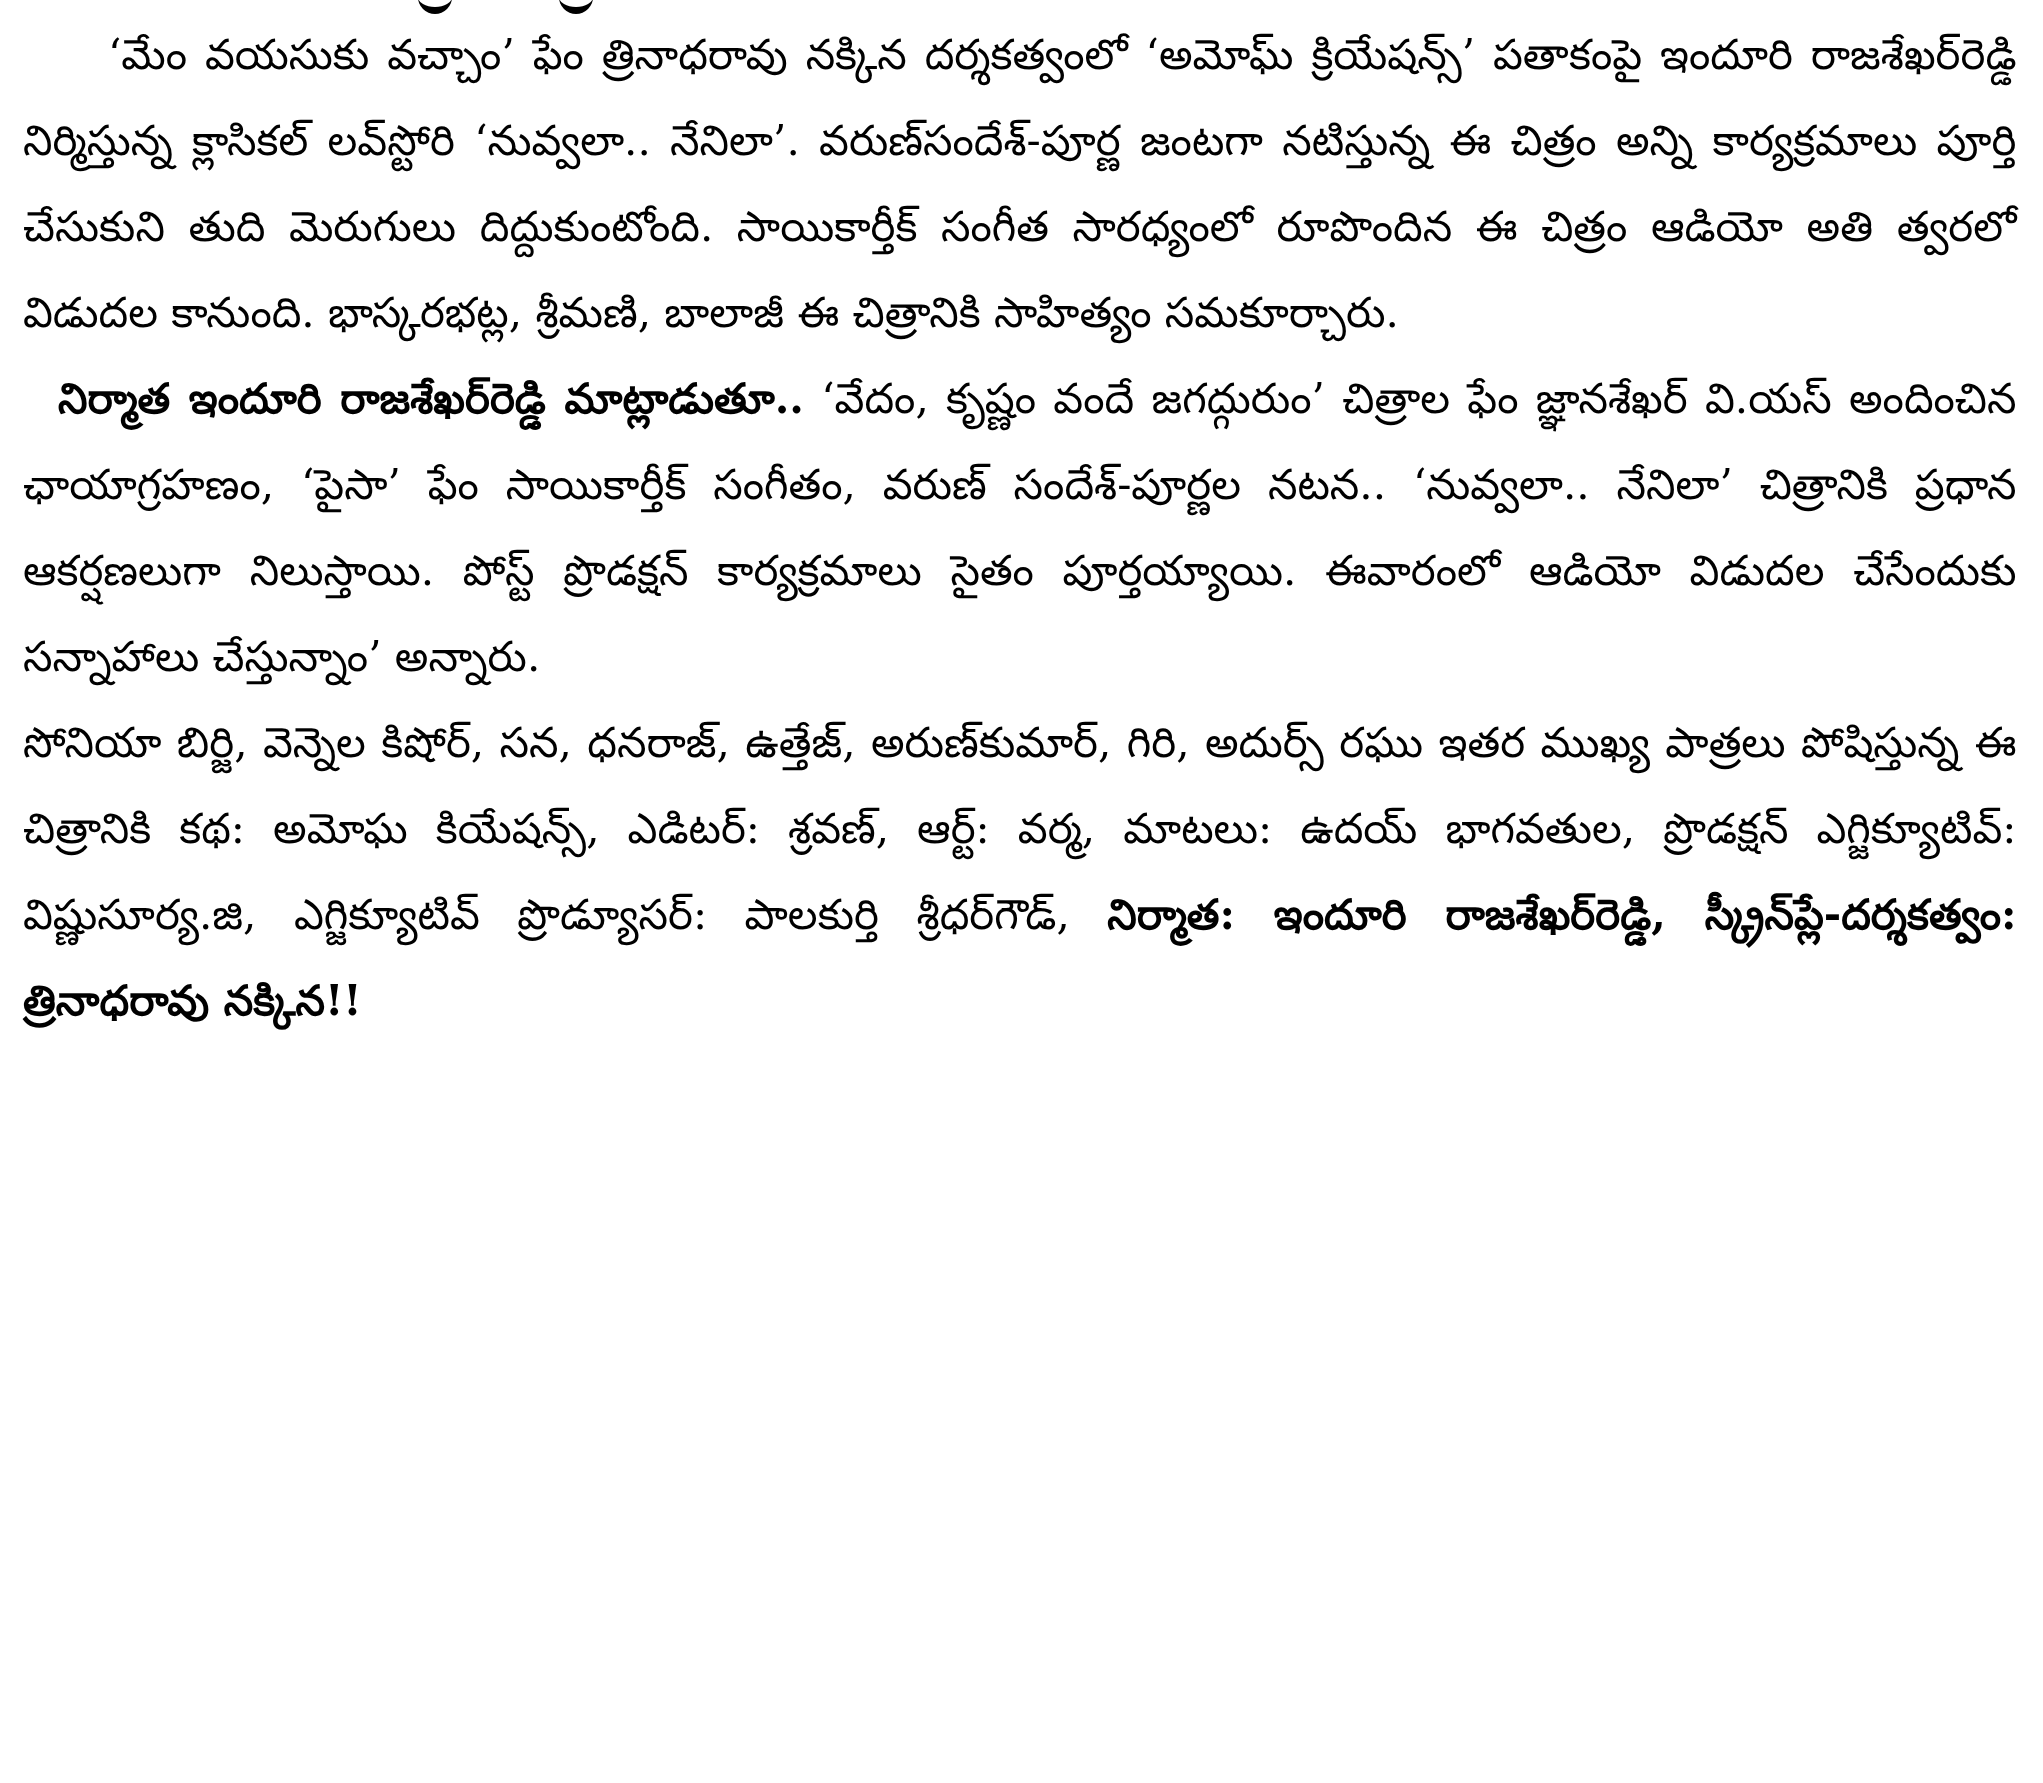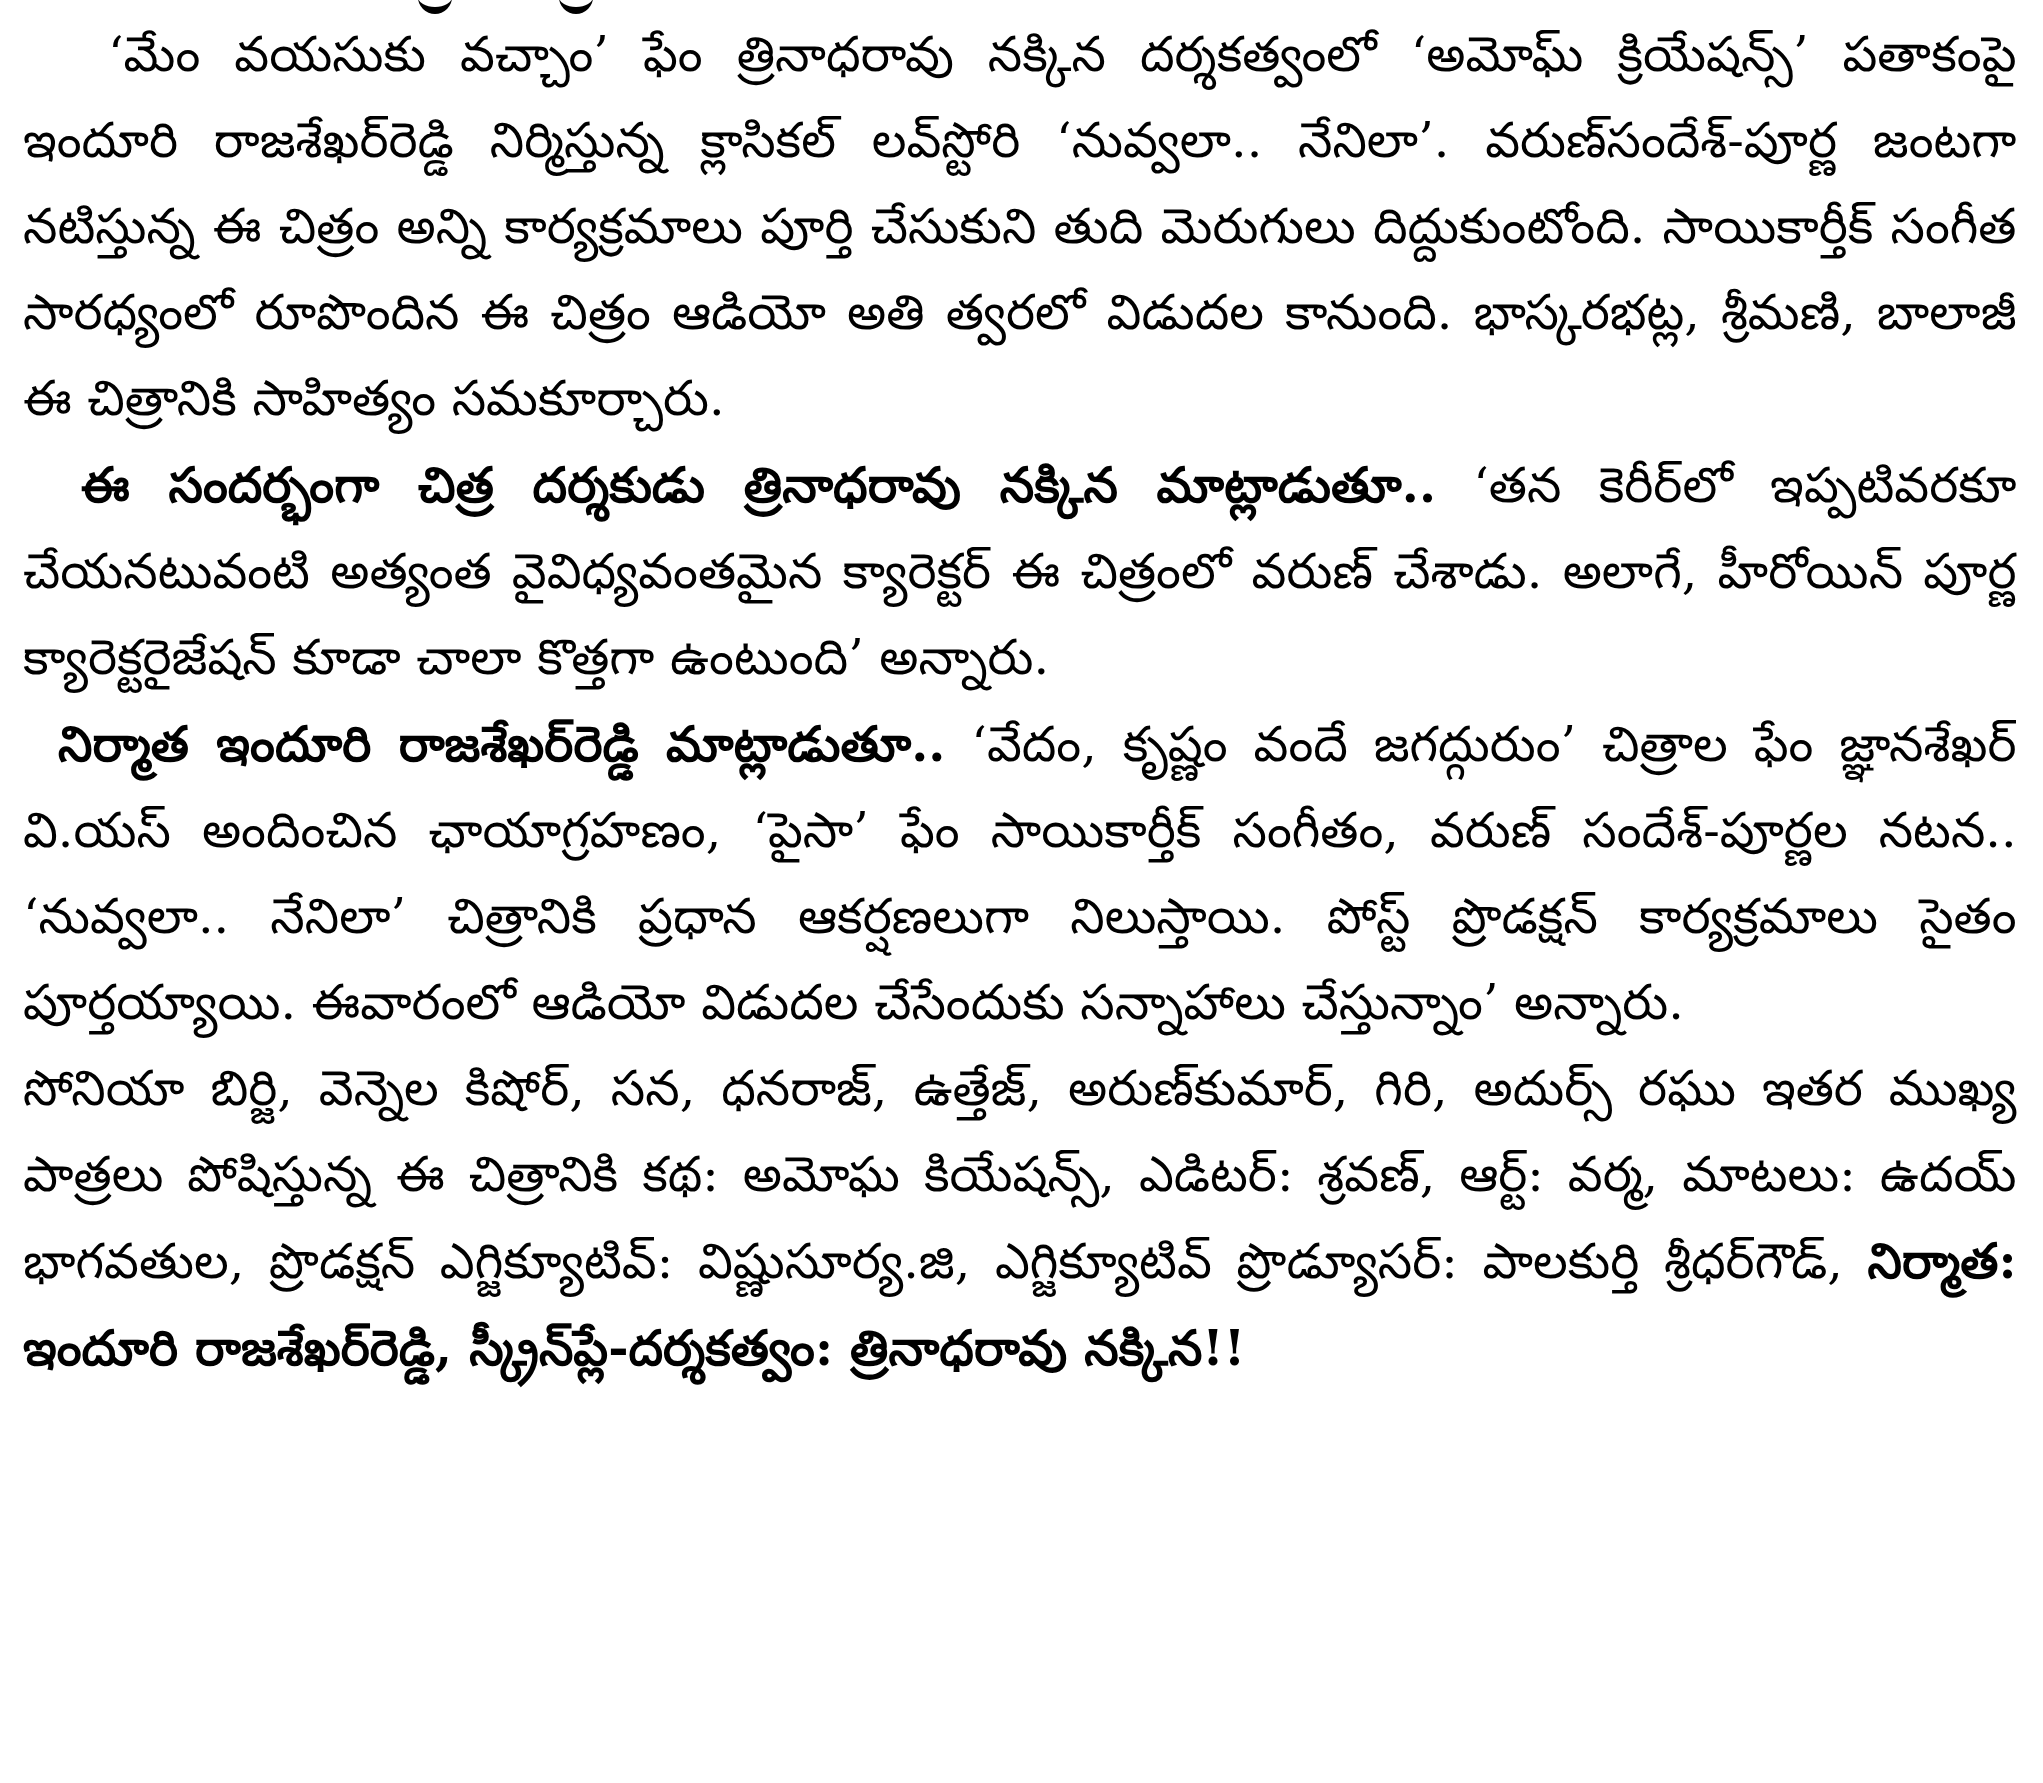--- a/index.html
+++ b/index.html
@@ -9,21 +9,21 @@
   }
   .page {
     position: relative;
     width: 2043px;
     height: 1784px;
     background: #ffffff;
     overflow: hidden;
     box-sizing: border-box;
     padding: 12.4px 26.5px 0 23px;
     font-family: "DejaVu Serif", "Liberation Serif", serif;
-    font-size: 49px;
+    font-size: 42px;
     line-height: 86px;
     color: #000000;
     text-align: justify;
   }
   .para {
     margin: 0;
   }
   .indent-lg { text-indent: 85px; }
   .indent-md { text-indent: 58px; }
   .indent-sm { text-indent: 35px; }
@@ -54,20 +54,19 @@
 
 <div class="page">
 
   <div class="top-fragments">
     <span class="frag frag-1"></span>
     <span class="frag frag-2"></span>
   </div>
 
   <p class="para indent-lg"><span>‘మేం వయసుకు వచ్చాం’ ఫేం త్రినాధరావు నక్కిన దర్శకత్వంలో ‘అమోఘ్ క్రియేషన్స్’ పతాకంపై ఇందూరి రాజశేఖర్‌రెడ్డి నిర్మిస్తున్న క్లాసికల్ లవ్‌స్టోరి ‘నువ్వలా.. నేనిలా’. వరుణ్‌సందేశ్-పూర్ణ జంటగా నటిస్తున్న ఈ చిత్రం అన్ని కార్యక్రమాలు పూర్తి చేసుకుని తుది మెరుగులు దిద్దుకుంటోంది. సాయికార్తీక్ సంగీత సారధ్యంలో రూపొందిన ఈ చిత్రం ఆడియో అతి త్వరలో విడుదల కానుంది. భాస్కరభట్ల, శ్రీమణి, బాలాజీ ఈ చిత్రానికి సాహిత్యం సమకూర్చారు.</span></p>
 
-  <p class="para indent-md"><span class="bold-seg">ఈ సందర్భంగా చిత్ర దర్శకుడు త్రినాధరావు నక్కిన మాట్లాడుతూ..</span><span> ‘తన కెరీర్‌లో ఇప్పటివరకూ చేయనటువంటి అత్యంత వైవిధ్యవంతమైన క్యారెక్టర్ ఈ చిత్రంలో వరుణ్ చేశాడు. అలాగే, హీరోయిన్ పూర్ణ క్యారెక్టరైజేషన్ కూడా చాలా కొత్తగా ఉంటుంది’ అన్నారు.</span></p>
 
   <p class="para indent-sm"><span class="bold-seg">నిర్మాత ఇందూరి రాజశేఖర్‌రెడ్డి మాట్లాడుతూ..</span><span> ‘వేదం, కృష్ణం వందే జగద్గురుం’ చిత్రాల ఫేం జ్ఞానశేఖర్ వి.యస్ అందించిన ఛాయాగ్రహణం, ‘పైసా’ ఫేం సాయికార్తీక్ సంగీతం, వరుణ్ సందేశ్-పూర్ణల నటన.. ‘నువ్వలా.. నేనిలా’ చిత్రానికి ప్రధాన ఆకర్షణలుగా నిలుస్తాయి. పోస్ట్ ప్రొడక్షన్ కార్యక్రమాలు సైతం పూర్తయ్యాయి. ఈవారంలో ఆడియో విడుదల చేసేందుకు సన్నాహాలు చేస్తున్నాం’ అన్నారు.</span></p>
 
   <p class="para indent-none"><span>సోనియా బిర్జి, వెన్నెల కిషోర్, సన, ధనరాజ్, ఉత్తేజ్, అరుణ్‌కుమార్, గిరి, అదుర్స్ రఘు ఇతర ముఖ్య పాత్రలు పోషిస్తున్న ఈ చిత్రానికి కథ: అమోఘ కియేషన్స్, ఎడిటర్: శ్రవణ్, ఆర్ట్: వర్మ, మాటలు: ఉదయ్ భాగవతుల, ప్రొడక్షన్ ఎగ్జిక్యూటివ్: విష్ణుసూర్య.జి, ఎగ్జిక్యూటివ్ ప్రొడ్యూసర్: పాలకుర్తి శ్రీధర్‌గౌడ్, </span><span class="bold-seg">నిర్మాత: ఇందూరి రాజశేఖర్‌రెడ్డి, స్క్రీన్‌ప్లే-దర్శకత్వం: త్రినాధరావు నక్కిన!!</span></p>
 
 </div>
 
 
 </body></html>

